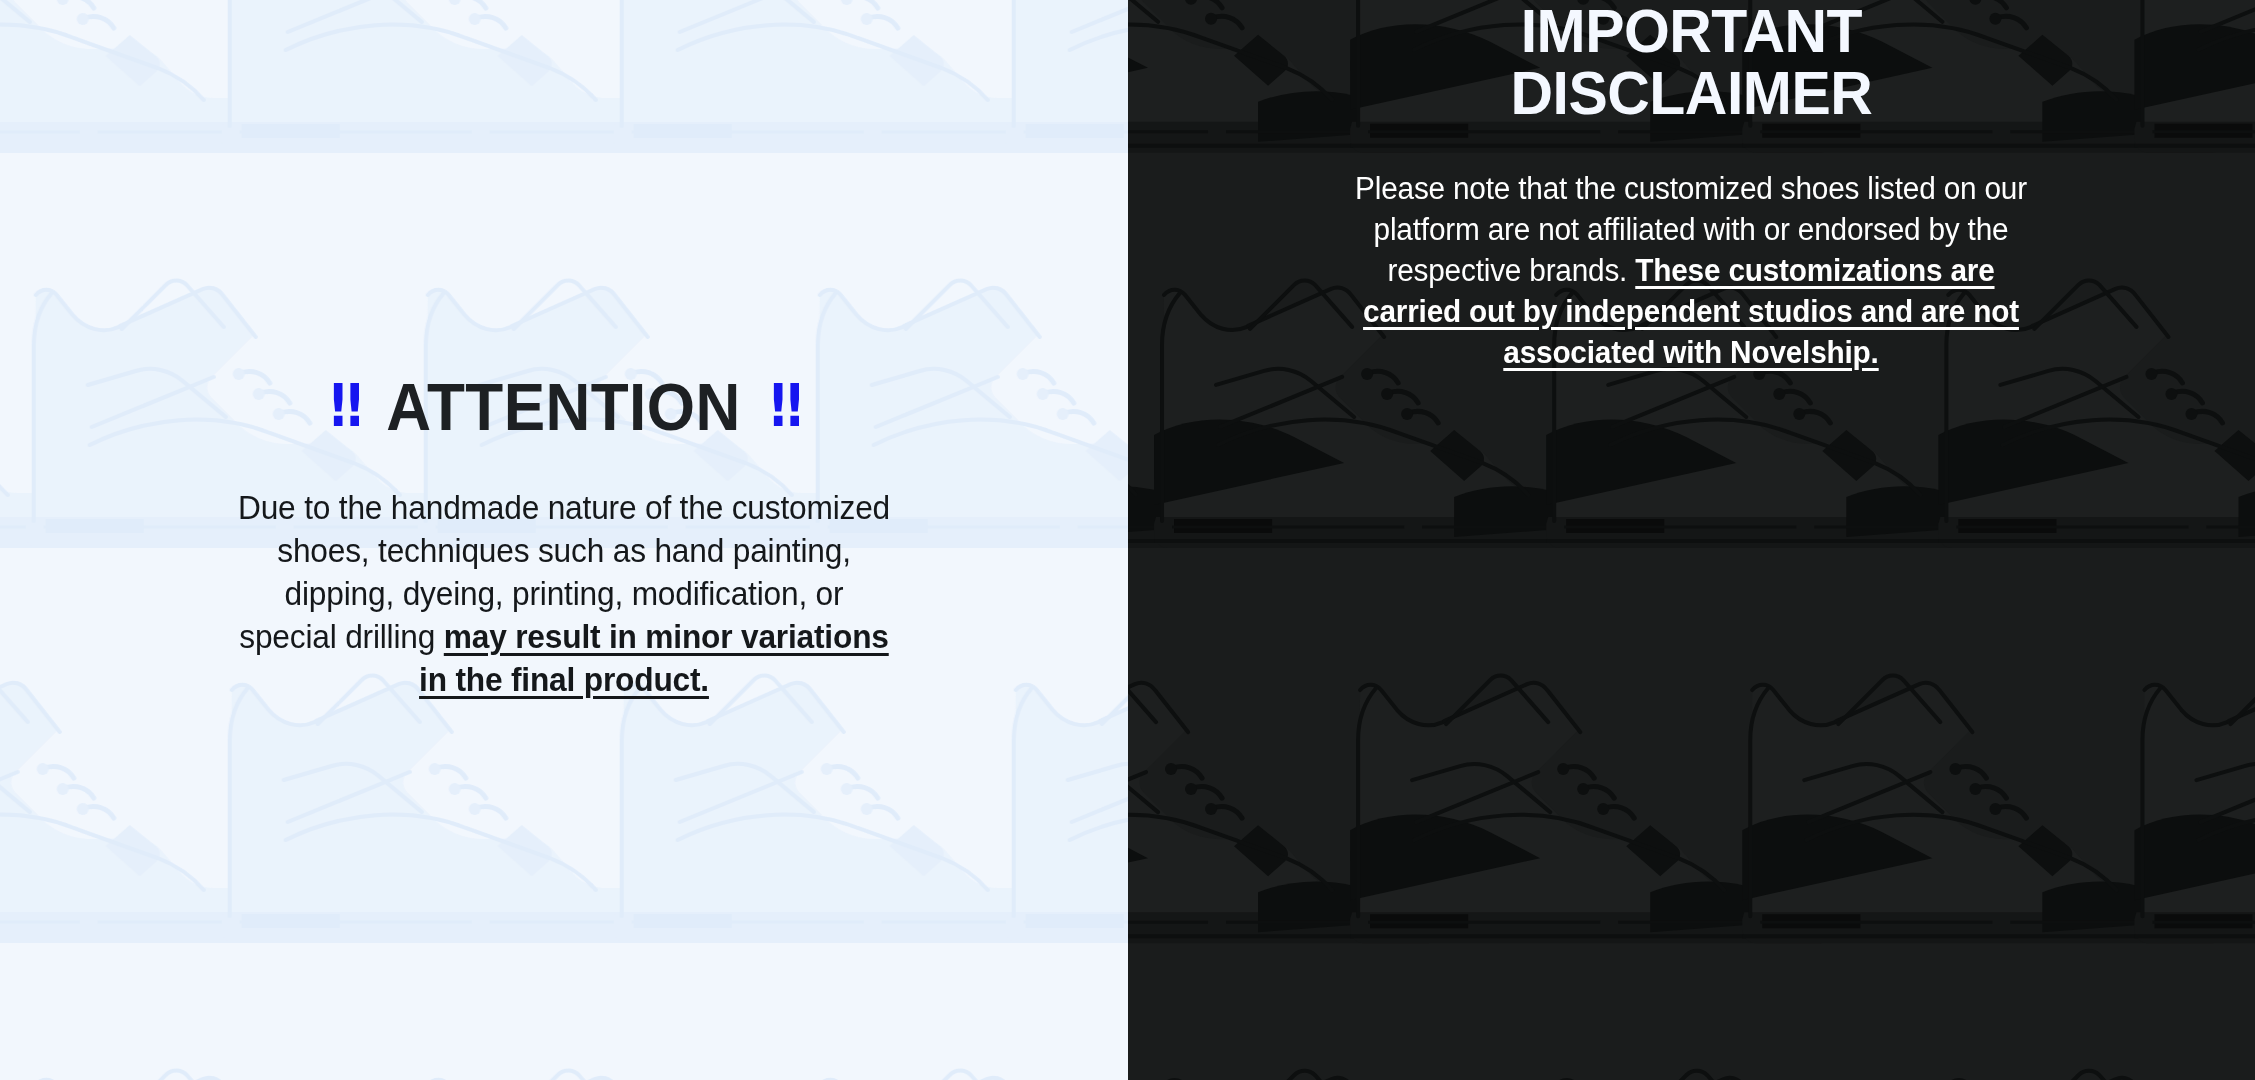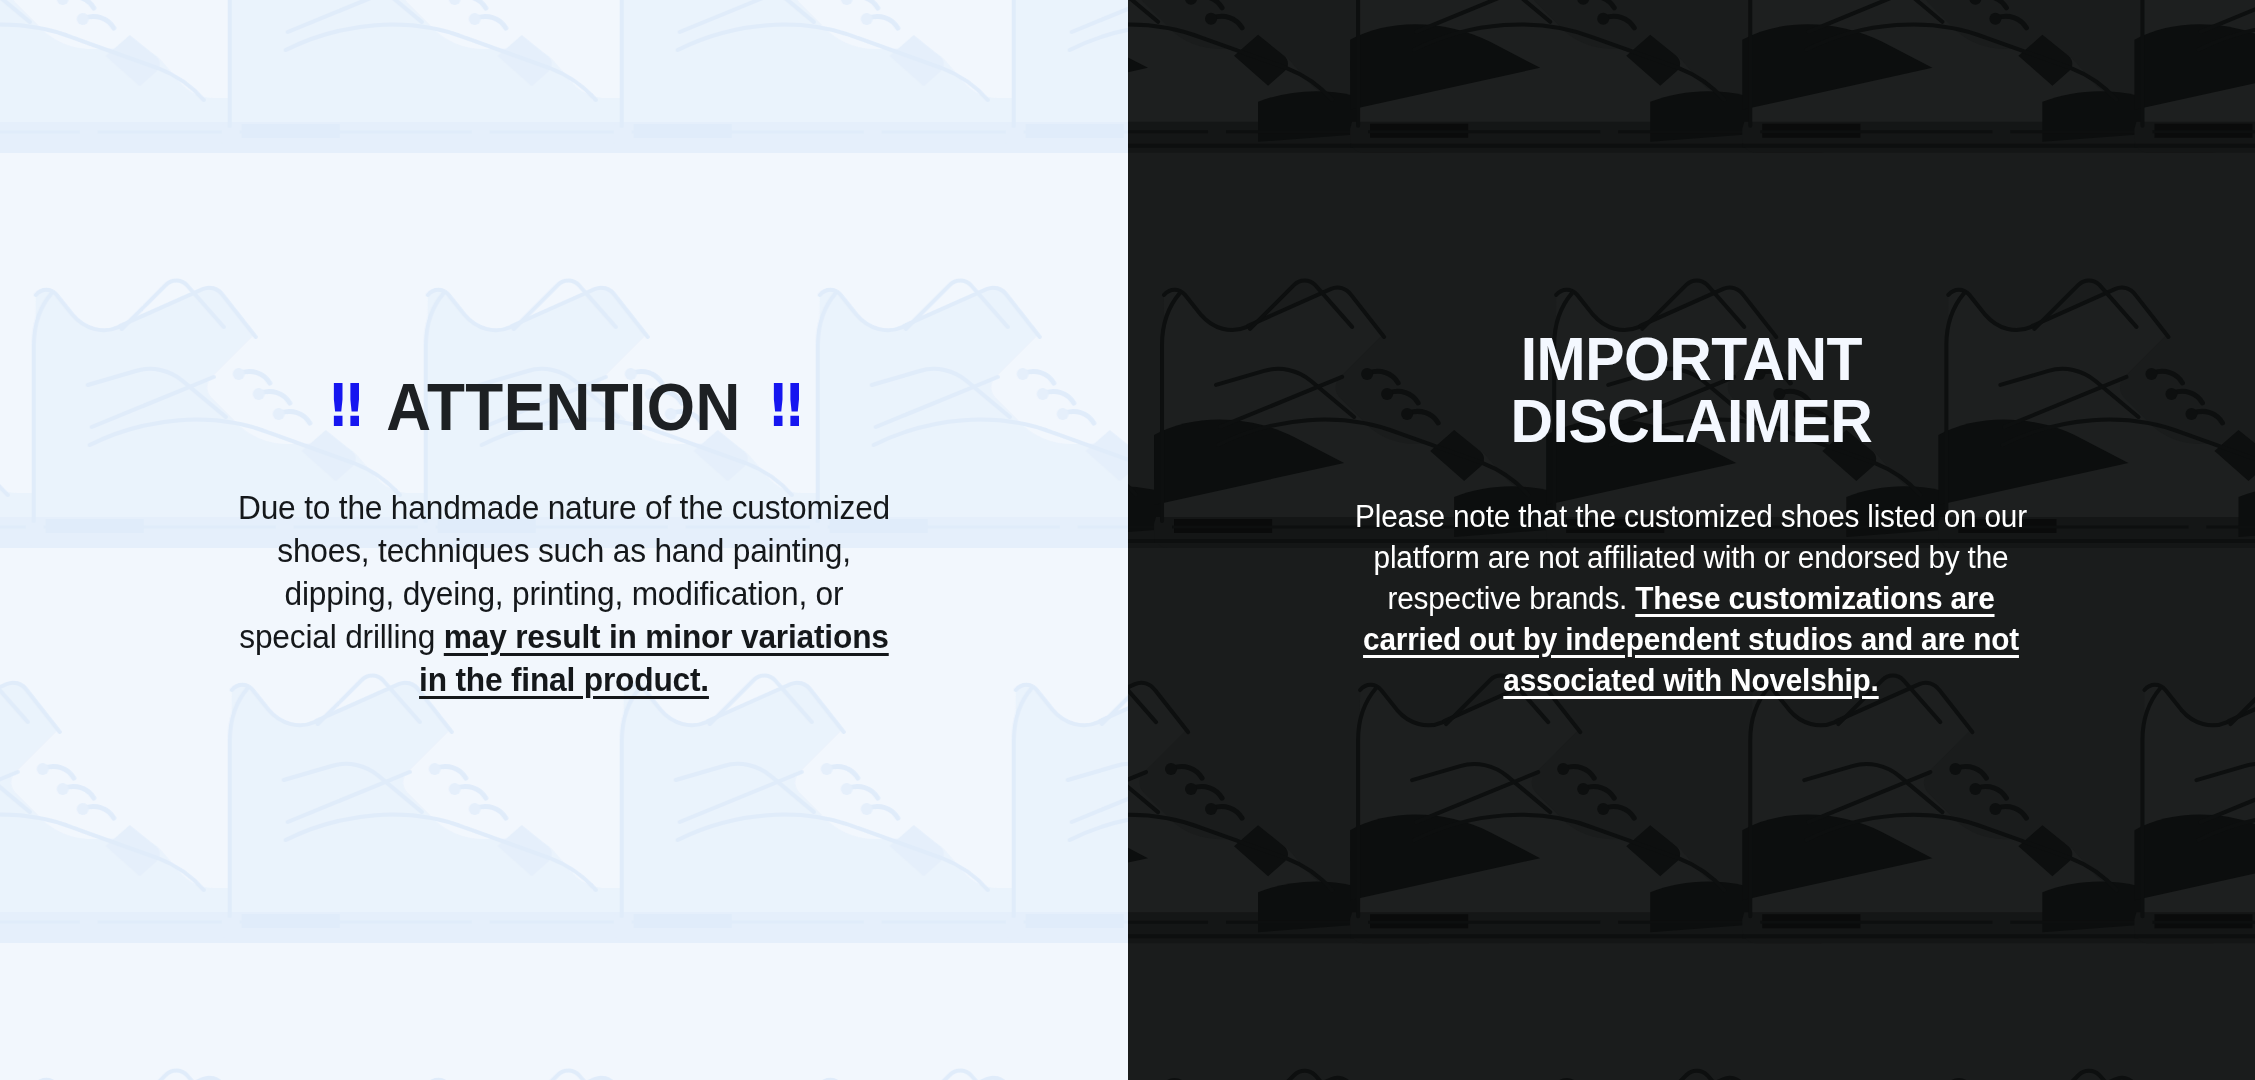--- a/index.html
+++ b/index.html
@@ -289,21 +289,21 @@
           <use href="#sneakerD" x="1006" y="540"></use>
 
           <use href="#sneakerD" x="-366" y="935"></use>
           <use href="#sneakerD" x="26" y="935"></use>
           <use href="#sneakerD" x="418" y="935"></use>
           <use href="#sneakerD" x="810" y="935"></use>
         </g>
       </svg>
     </div>
 
-    <div class="content" style="margin-top:328px;">
+    <div class="content" style="">
       <h1 class="heading-disclaimer">
         <span class="dl-line">IMPORTANT</span>
         <span class="dl-line">DISCLAIMER</span>
       </h1>
 
       <p class="body-dark" style="margin-top:44px;">
         <span>Please note that the customized shoes listed on our platform are not affiliated with or endorsed by the respective brands. </span><span class="em">These customizations are carried out by independent studios and are not associated with Novelship.</span>
       </p>
     </div>
   </section>

